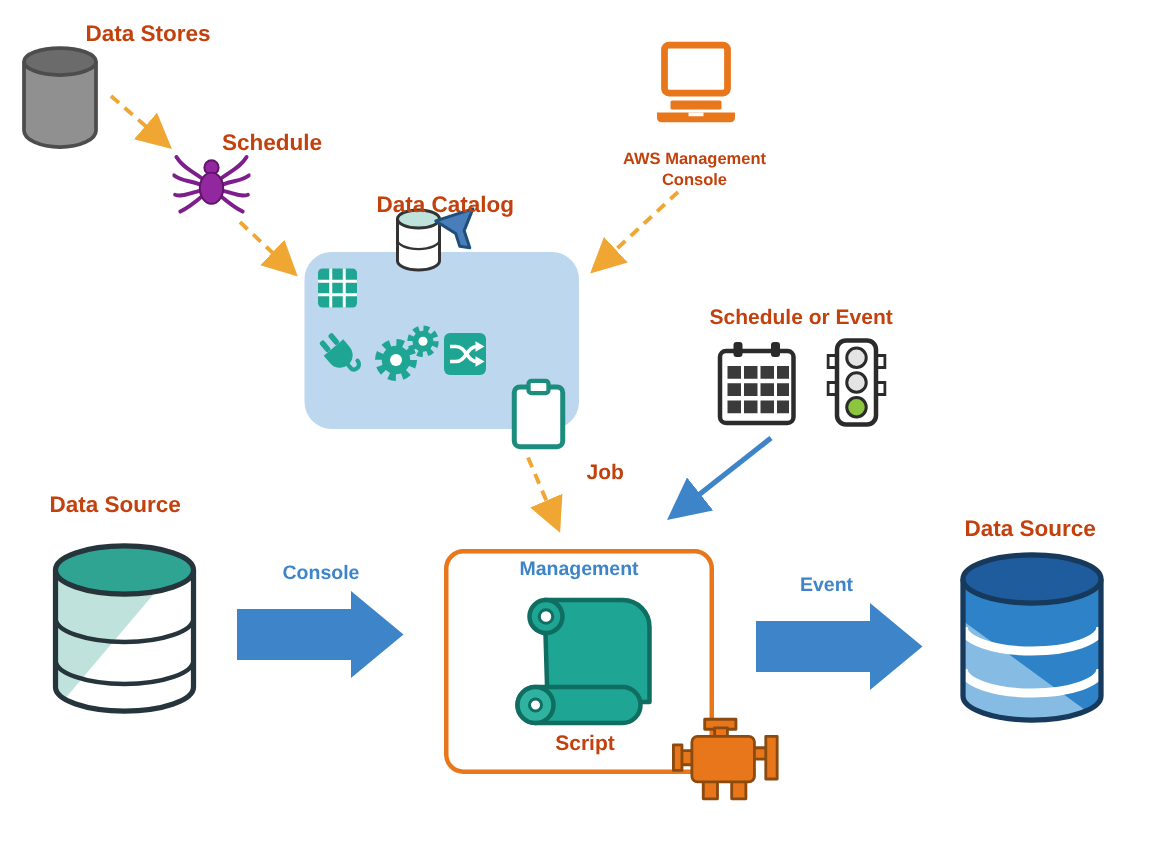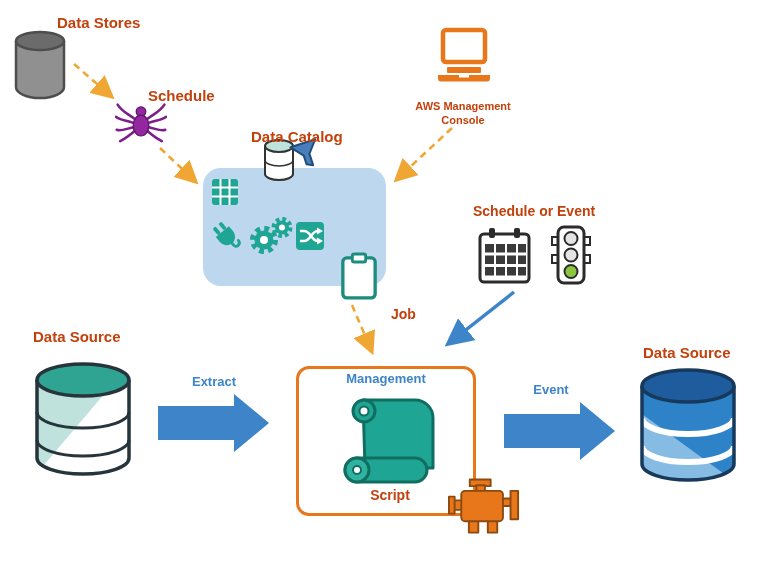--- a/index.html
+++ b/index.html
@@ -235,19 +235,19 @@
     </svg>
   </div>
 
   <div class="label lbl15" style="left:57px;top:14px">Data Stores</div>
   <div class="label lbl15" style="left:148px;top:87px">Schedule</div>
   <div class="label lbl15" style="left:251px;top:128px">Data Catalog</div>
   <div class="label lbl14" style="left:473px;top:203px">Schedule or Event</div>
   <div class="label lbl11" style="left:413px;top:99px;width:100px">AWS Management Console</div>
   <div class="label lbl14" style="left:391px;top:306px">Job</div>
   <div class="label lbl15" style="left:33px;top:328px">Data Source</div>
-  <div class="label lbl13 blue center" style="left:214px;top:374px">Extract</div>
+  <div class="label lbl13 blue center" style="left:214px;top:374px">Console</div>
   <div class="label lbl13 blue center" style="left:386px;top:371px">Management</div>
   <div class="label lbl14 center" style="left:390px;top:487px">Script</div>
   <div class="label lbl13 blue center" style="left:551px;top:382px">Event</div>
   <div class="label lbl15" style="left:643px;top:344px">Data Source</div>
 
 </div>
 
 </body></html>

